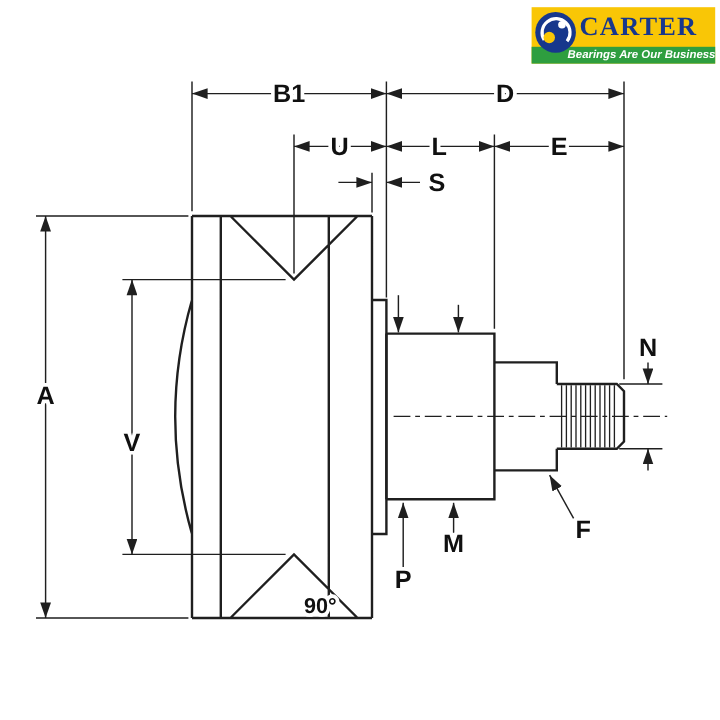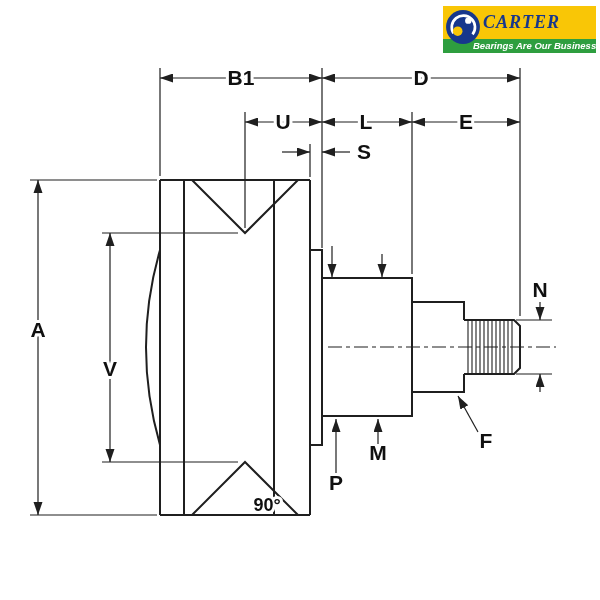--- a/index.html
+++ b/index.html
@@ -25,22 +25,22 @@
   text.anglelabel { font-size:18px; }
 
   
   .logo {
     position:absolute; top:6px; right:4px; width:153px; height:47px;
     background:#F9C606;
   }
   .logo-icon { position:absolute; left:2px; top:3px; width:36px; height:36px; z-index:2; }
   .logo-brand {
     position:absolute; left:40px; top:0px; z-index:1;
-    font-family:"Liberation Serif", serif; font-weight:bold; font-style:italic;
-    font-size:18px; line-height:32px; color:#17378C; letter-spacing:1px;
+    font-family:"Liberation Serif", serif; font-weight:bold; 
+    font-size:22px; line-height:32px; color:#17378C; letter-spacing:1px;
     white-space:nowrap;
   }
   .logo-green {
     position:absolute; left:0; right:0; bottom:0; height:14px; z-index:1;
     background:#2E9E3F; color:#ffffff; box-sizing:border-box;
     font-family:Liberation Sans, sans-serif; font-style:italic; font-weight:bold;
     font-size:9.5px; line-height:14px; text-align:center; padding-left:30px;
     white-space:nowrap;
   }
 </style>

